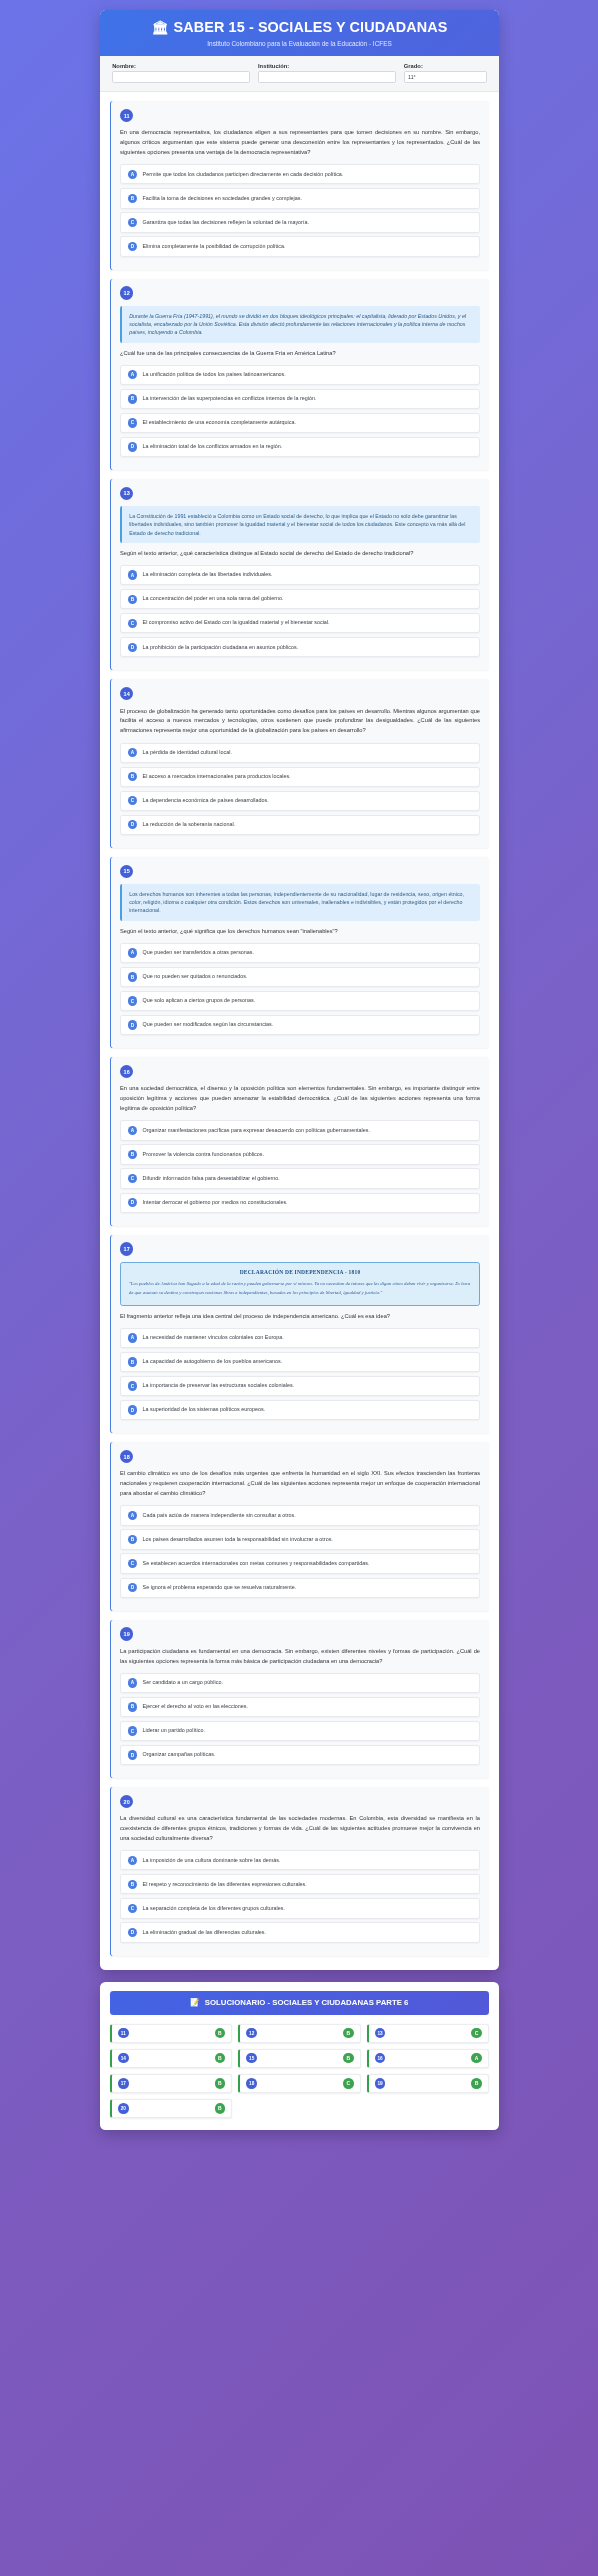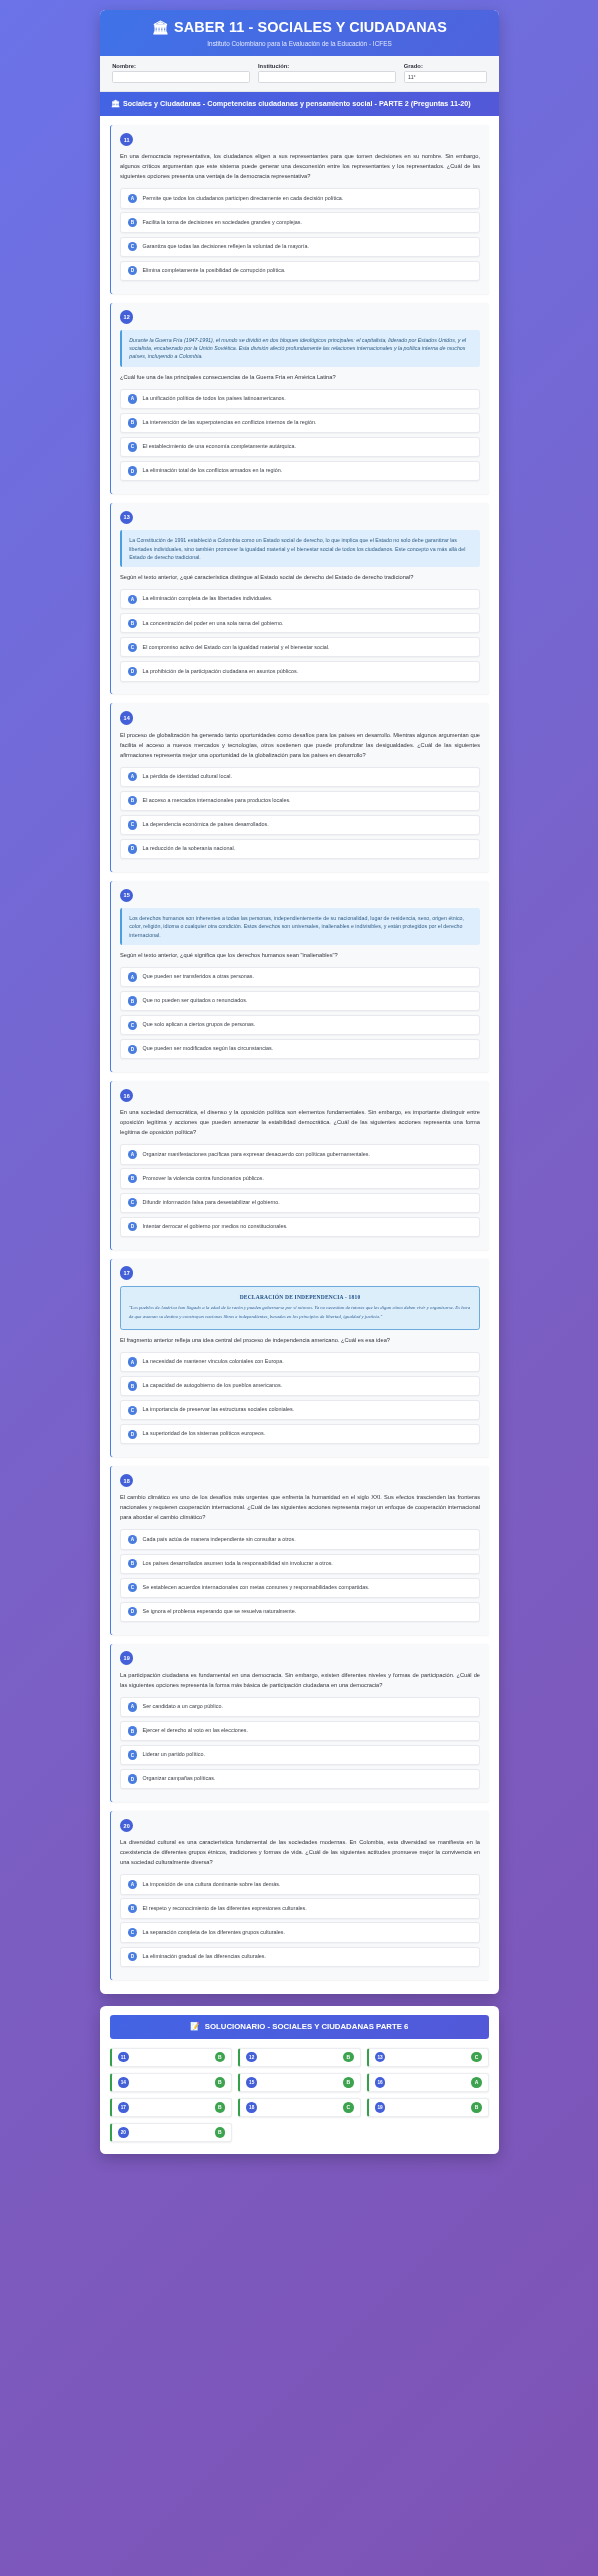--- a/index.html
+++ b/index.html
@@ -248,43 +248,40 @@
 </head>
 <body>
 
 <div class="page">
 
   <div class="sheet">
 
     <div class="exam-header">
       <div class="exam-title">
         <span class="bank-icon">🏛</span>
-        <span>SABER 11 - SOCIALES Y CIUDADANAS</span>
+        <span>SABER 15 - SOCIALES Y CIUDADANAS</span>
       </div>
       <div class="exam-sub">Instituto Colombiano para la Evaluación de la Educación - ICFES</div>
     </div>
 
     <div class="student-bar">
       <div class="field">
         <span class="field-label">Nombre:</span>
         <input class="field-input" type="text" value="" style="">
       </div>
       <div class="field">
         <span class="field-label">Institución:</span>
         <input class="field-input" type="text" value="" style="">
       </div>
       <div class="field grado">
         <span class="field-label">Grado:</span>
         <input class="field-input" type="text" value="11°" style="">
       </div>
     </div>
 
-    <div class="section-band">
-      <span class="bank-small">🏛</span><span>Sociales y Ciudadanas - Competencias ciudadanas y pensamiento social - PARTE 2 (Preguntas 11-20)</span>
-    </div>
 
     <div class="questions" id="questions-container">
         <div class="question">
           <div class="q-num">11</div>
           <div class="q-text">En una democracia representativa, los ciudadanos eligen a sus representantes para que tomen decisiones en su nombre. Sin embargo, algunos críticos argumentan que este sistema puede generar una desconexión entre los representantes y los representados. ¿Cuál de las siguientes opciones presenta una ventaja de la democracia representativa?</div>
           <div class="options">
             <div class="option">
               <span class="opt-letter">A</span>
               <span class="opt-text">Permite que todos los ciudadanos participen directamente en cada decisión política.</span>
             </div>

